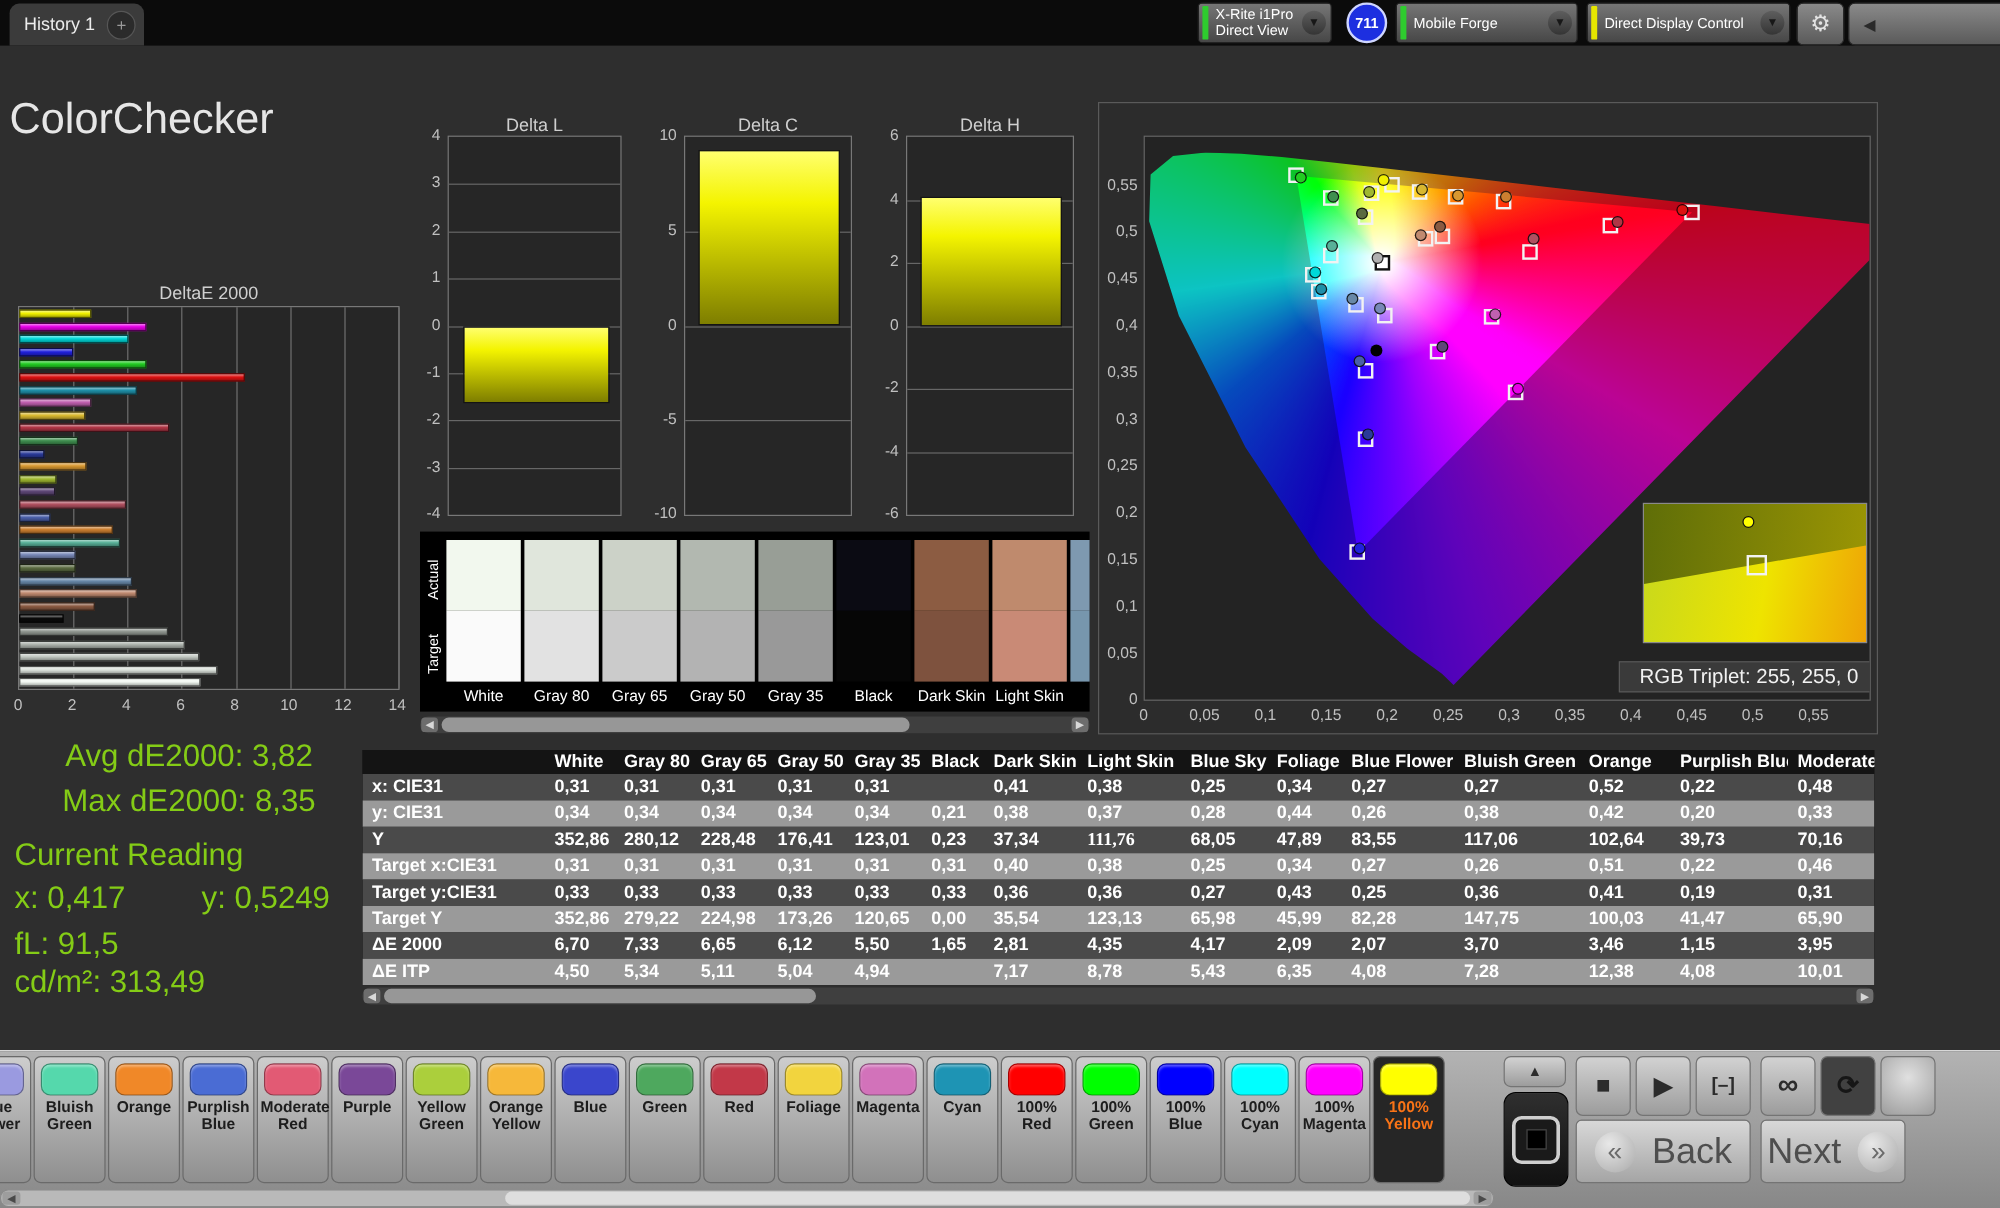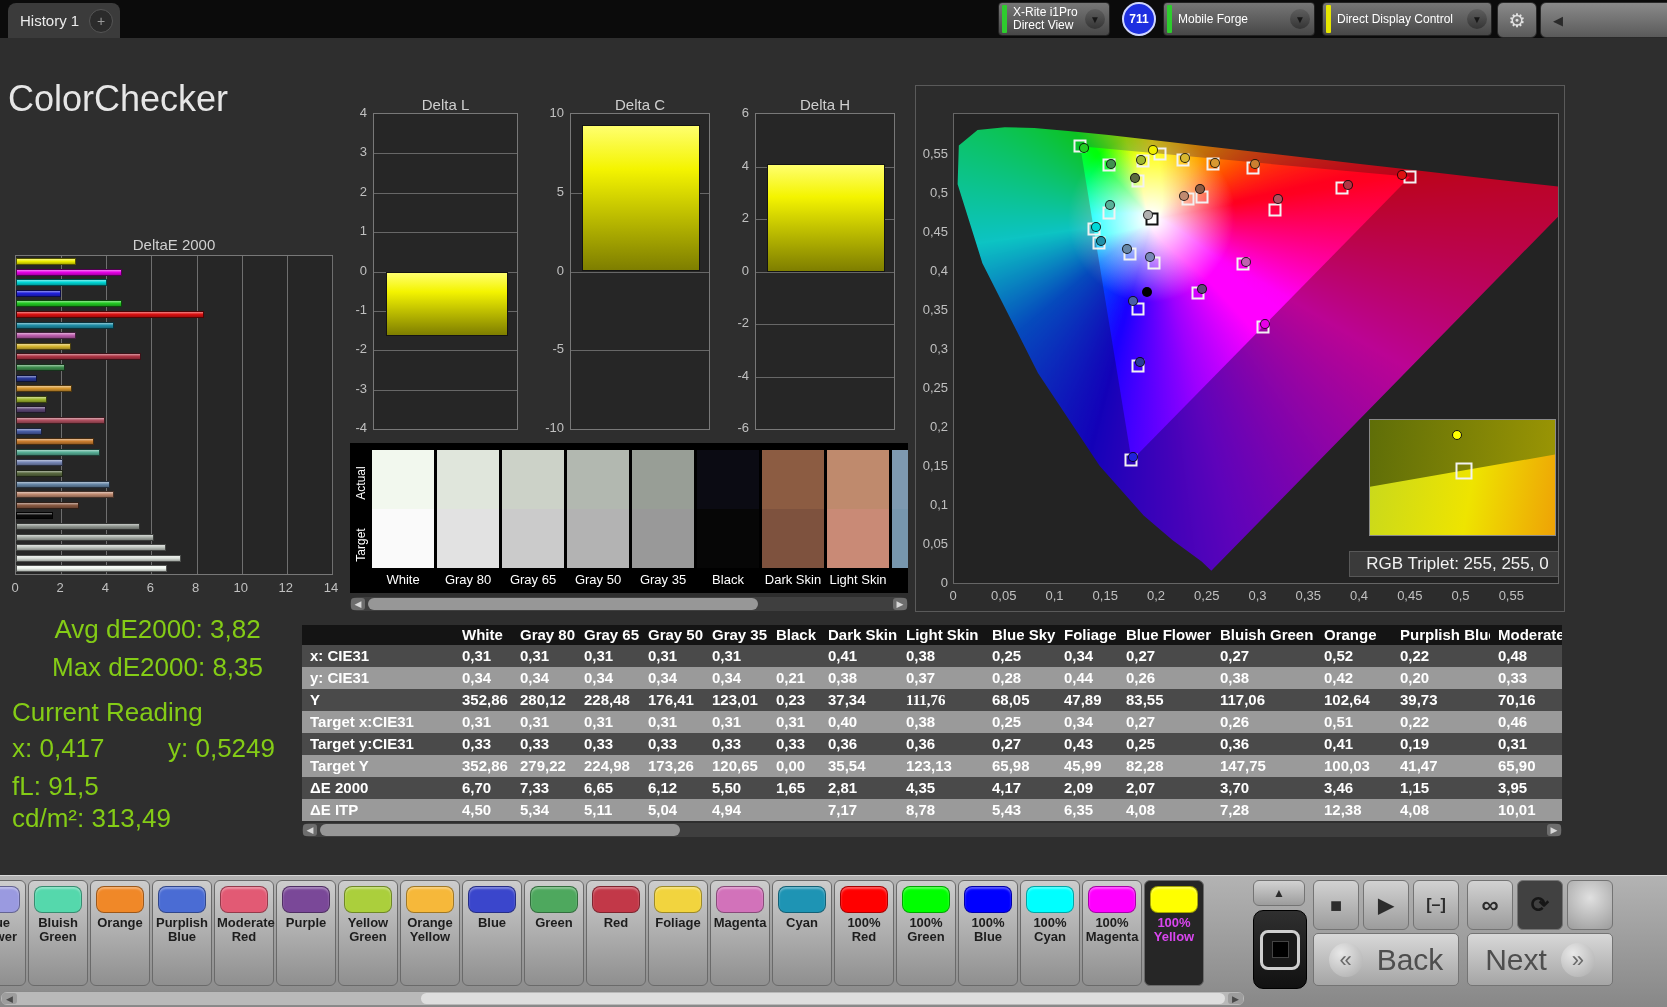--- a/index.html
+++ b/index.html
@@ -73,21 +73,21 @@
   .tcell.lab{font-weight:700}
   
   .bottombar{position:absolute;left:0;top:875px;width:1667px;height:132px;
        background:linear-gradient(#b3b3b3,#878787);border-top:1px solid #d8d8d8}
   .patch{position:absolute;top:4px;width:60px;height:106px;border-radius:6px;
        background:linear-gradient(#cdcdcd,#8f8f8f);border:1px solid #6a6a6a;box-sizing:border-box;text-align:center}
   .patch.sel{background:#262626}
   .patch .chip{width:48px;height:27px;border-radius:8px;margin:5px auto 3px;border:1px solid rgba(0,0,0,.35);
        box-sizing:border-box;box-shadow:inset 0 2px 2px rgba(255,255,255,.35)}
   .patch .plab{font-size:13px;font-weight:700;color:#1d1d1d;line-height:14px;padding:0 2px}
-  .patch.sel .plab{color:#d946ef}
+  .patch.sel .plab{color:#f97316}
   .ctl{position:absolute;background:linear-gradient(#d2d2d2,#9c9c9c);border:1px solid #747474;
        border-radius:6px;box-sizing:border-box;display:flex;align-items:center;justify-content:center;
        color:#2c2c2c;font-size:20px;font-weight:700}
   .ctl.dark{background:#414141;color:#161616}
   .navbtn{position:absolute;top:57px;height:53px;background:linear-gradient(#d8d8d8,#a5a5a5);
        border:1px solid #747474;border-radius:5px;box-sizing:border-box;display:flex;align-items:center;
        justify-content:center;gap:14px;color:#4e4e4e;font-size:30px}
   .navchev{width:34px;height:34px;border-radius:50%;background:radial-gradient(circle at 35% 30%,#e8e8e8,#aaa);
        display:flex;align-items:center;justify-content:center;font-size:22px;color:#6a6a6a}
   .winbtn{position:absolute;left:1253px;top:34px;width:52px;height:77px;background:linear-gradient(#2f2f2f,#111);
@@ -733,21 +733,21 @@
     <span>Back</span>
   </div>
 
   <div class="ctl" style="left:1467px;top:4px;width:46px;height:50px;font-size:24px">
       <span>∞</span>
     </div>
   <div class="ctl dark" style="left:1517px;top:4px;width:46px;height:50px;font-size:22px">
       <span>⟳</span>
     </div>
   <div class="ctl" style="left:1567px;top:4px;width:46px;height:50px;background:radial-gradient(circle at 50% 35%,#e0e0e0,#9c9c9c)"></div>
-  <div class="navbtn" style="left:1467px;width:146px">
+  <div class="navbtn" style="left:1467px;width:121px">
     <span>Next</span>
     <span class="navchev">»</span>
   </div>
 
   <div class="scrollbar" style="left:0;top:115px;width:1245px;height:15px;background:#b9b9b9;border:1px solid #8a8a8a;box-sizing:border-box">
     <div class="scroll-arrow" style="left:1px;top:1px;width:15px;height:11px;background:#9d9d9d;color:#4a4a4a">◀</div>
     <div class="scroll-thumb" style="left:420px;top:1px;width:804px;height:11px;background:#dedede"></div>
     <div class="scroll-arrow" style="right:1px;top:1px;width:15px;height:11px;background:#9d9d9d;color:#4a4a4a">▶</div>
   </div>
 </div>

